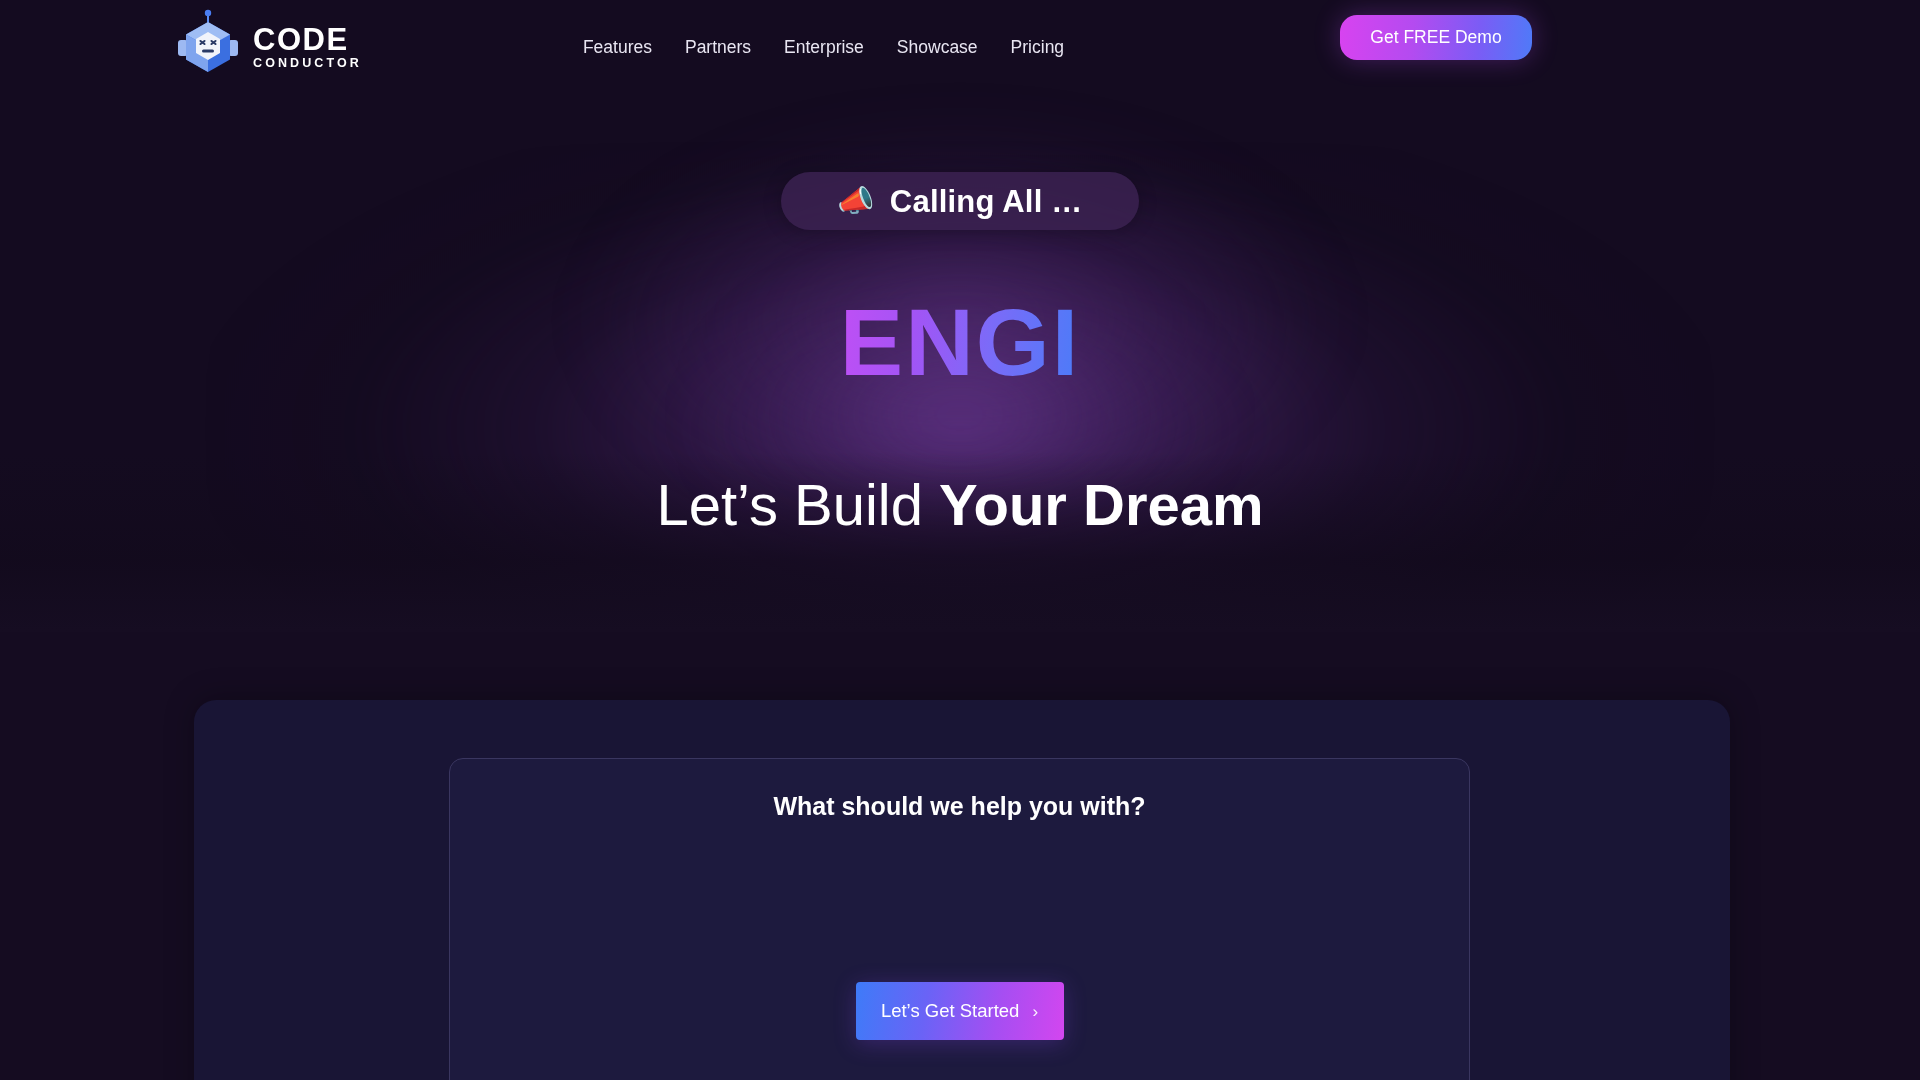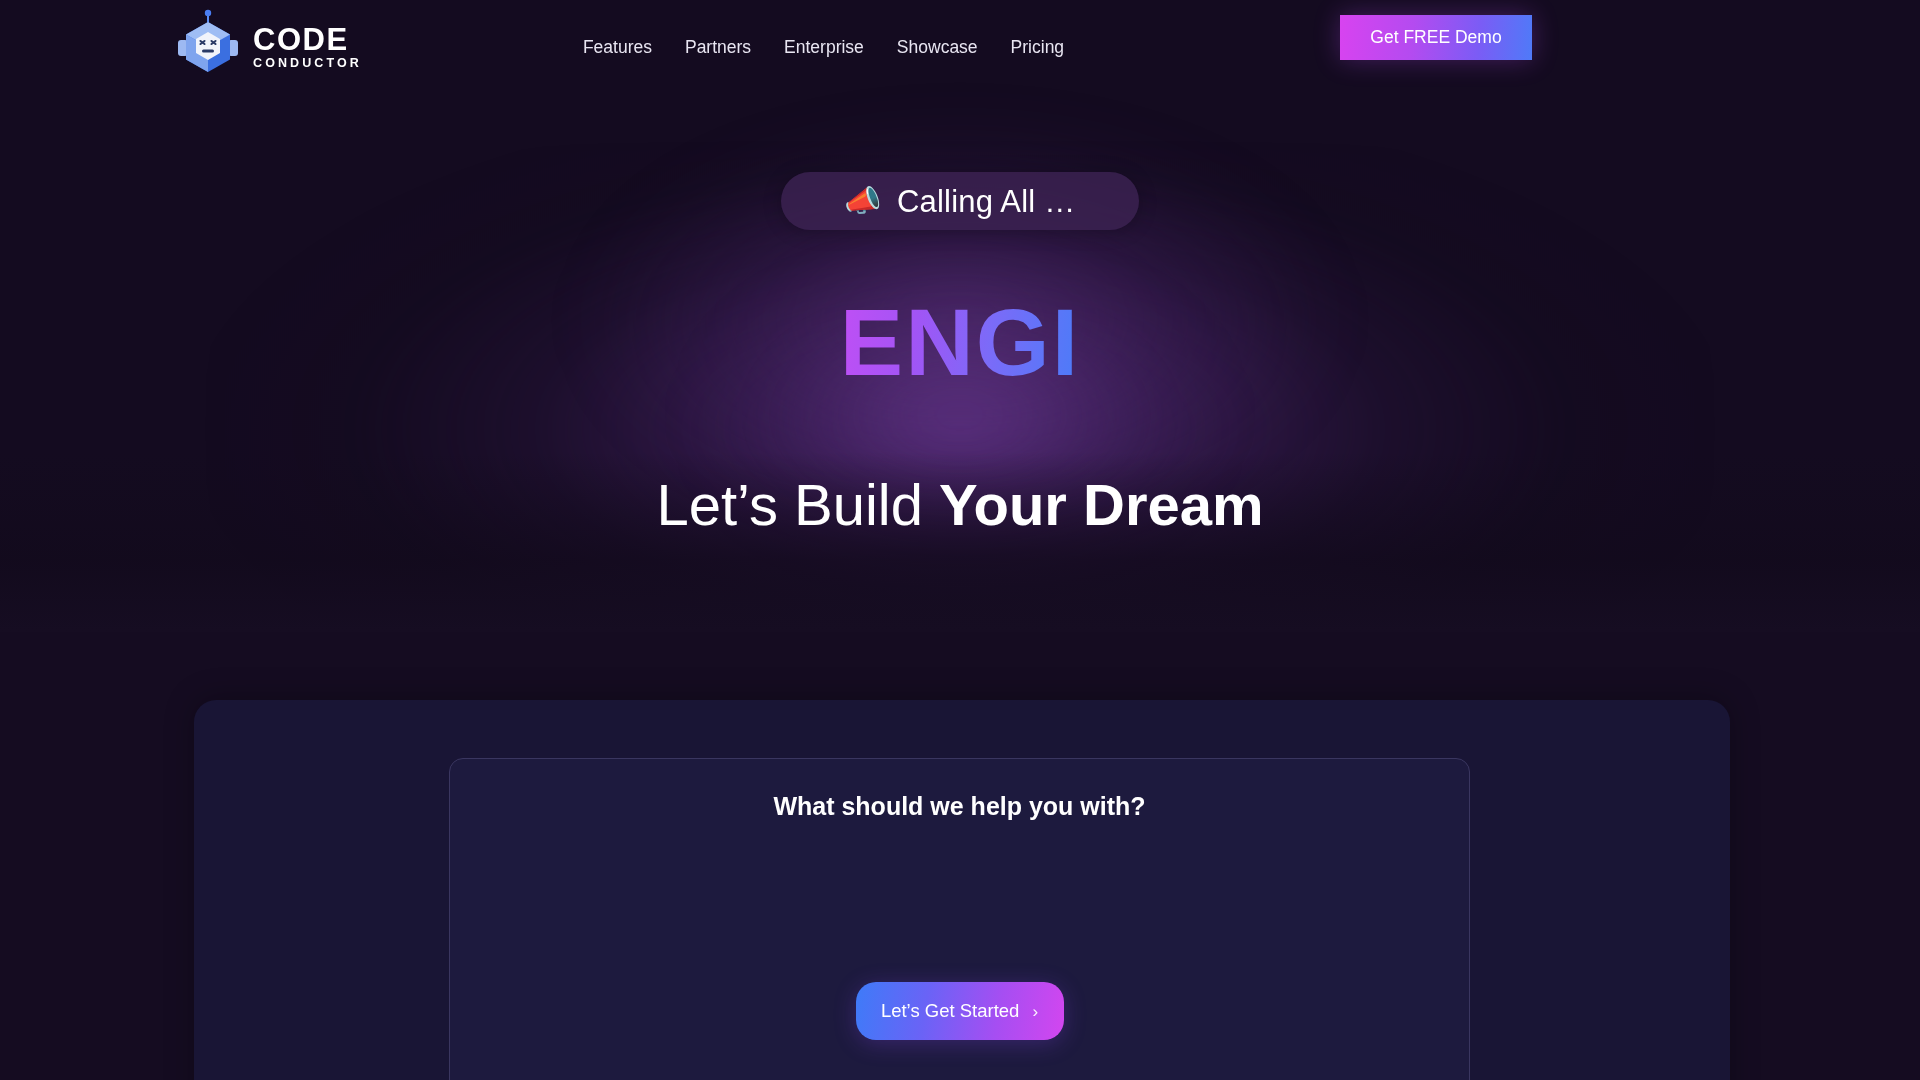--- a/index.html
+++ b/index.html
@@ -93,21 +93,21 @@
     display:flex; align-items:center; gap:33px;
   }
   .nav-item {
     font-size:17.5px; color:#e9e6f2;
     line-height:1; white-space:nowrap; cursor:pointer;
   }
 
   .demo-btn {
     position:absolute; right:83px; top:15px;
     width:192px; height:45px;
-    border-radius:0;
+    border-radius:17px;
     background:linear-gradient(95deg, #d843f0 0%, #b44bf0 38%, #7b5cf5 72%, #4f7af8 100%);
     color:#fff; font-size:17.5px; font-weight:400;
     display:flex; align-items:center; justify-content:center;
     cursor:pointer; border:none;
     box-shadow:0 0 26px rgba(170,70,230,0.32);
     font-family:"Liberation Sans", sans-serif;
   }
 
   
   .badge {
@@ -116,21 +116,21 @@
     z-index:20;
     height:58px; min-width:358px;
     padding:0 34px;
     border-radius:29px;
     background:rgba(60,34,82,0.82);
     display:flex; align-items:center; justify-content:center; gap:15px;
     box-shadow:0 2px 18px rgba(0,0,0,0.25);
   }
   .badge-icon { font-size:30px; line-height:1; }
   .badge-text {
-    font-size:31px; font-weight:400; color:#ffffff;
+    font-size:31px; font-weight:700; color:#ffffff;
     letter-spacing:0.2px; line-height:1; white-space:nowrap;
   }
 
   
   .engi {
     position:absolute; left:50%; top:290px;
     transform:translateX(-50%);
     z-index:20;
     font-size:95px; font-weight:700; letter-spacing:2px;
     line-height:1.1;
@@ -196,21 +196,21 @@
     cursor:pointer;
   }
   .opt-label {
     font-size:21px; color:#f0eef7; line-height:1; white-space:nowrap;
   }
 
   .start-btn {
     position:absolute; left:50%; top:223px;
     transform:translateX(-50%);
     width:208px; height:58px;
-    border-radius:20px;
+    border-radius:4px;
     background:linear-gradient(100deg, #3e7bf8 0%, #6a63f6 34%, #a64ef2 68%, #d346ef 100%);
     border:none; cursor:pointer;
     display:flex; align-items:center; justify-content:center; gap:13px;
     color:#ffffff; font-size:18.5px; font-weight:400;
     font-family:"Liberation Sans", sans-serif;
     box-shadow:0 4px 22px rgba(130,70,230,0.28);
   }
   .start-btn .chev { font-size:17px; opacity:0.95; line-height:1; }
 </style>
 </head>

